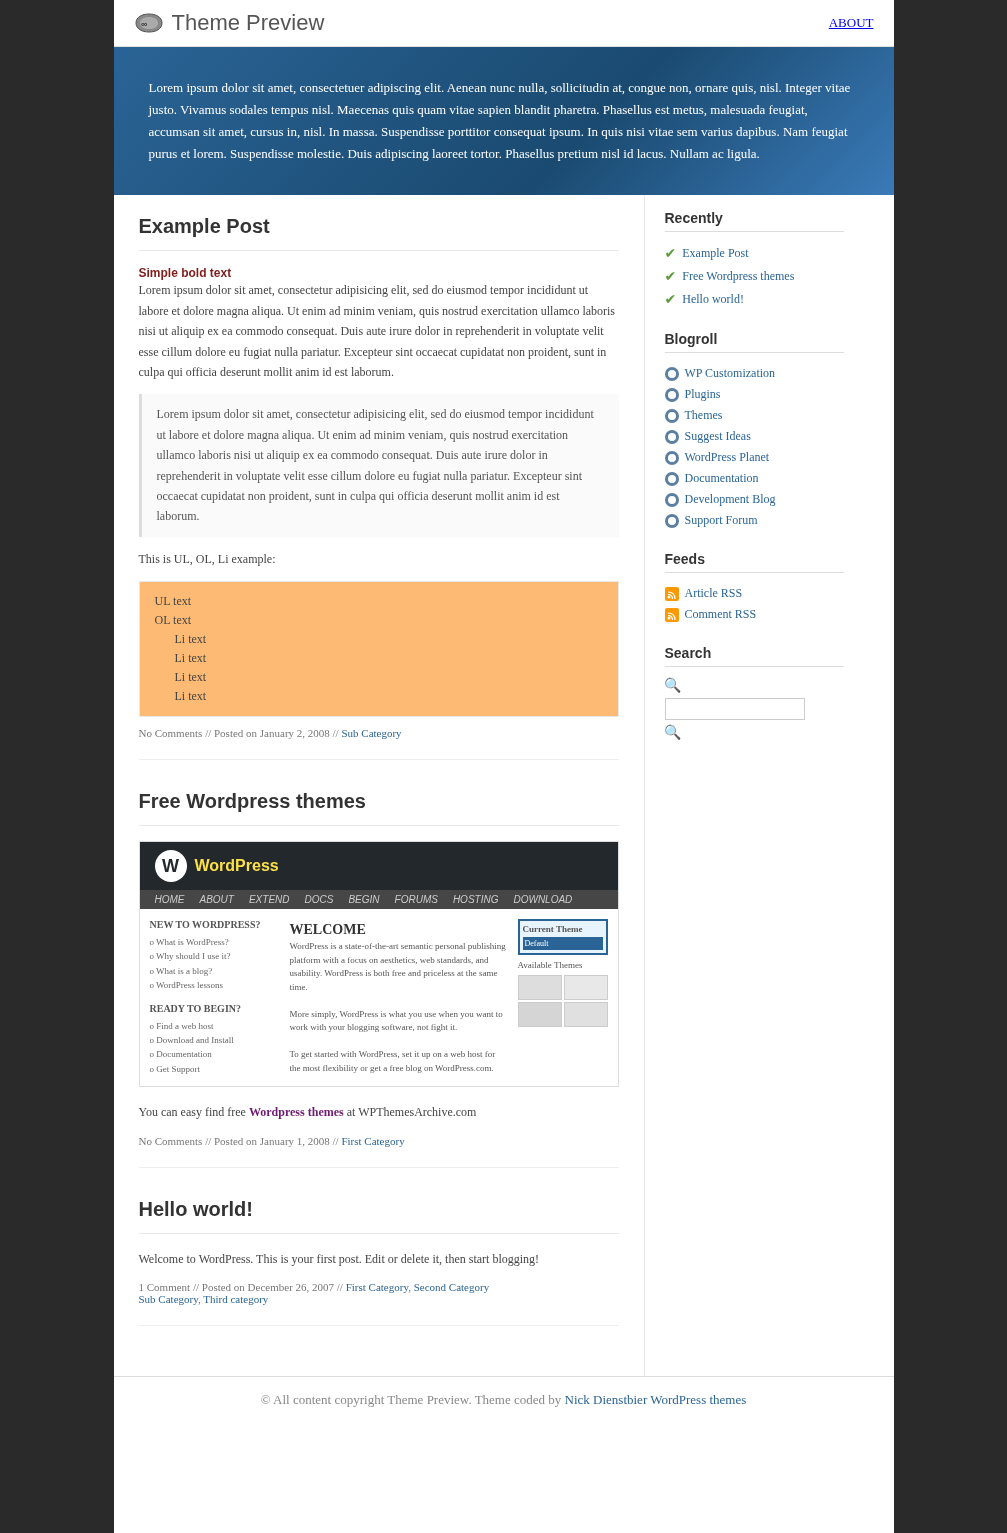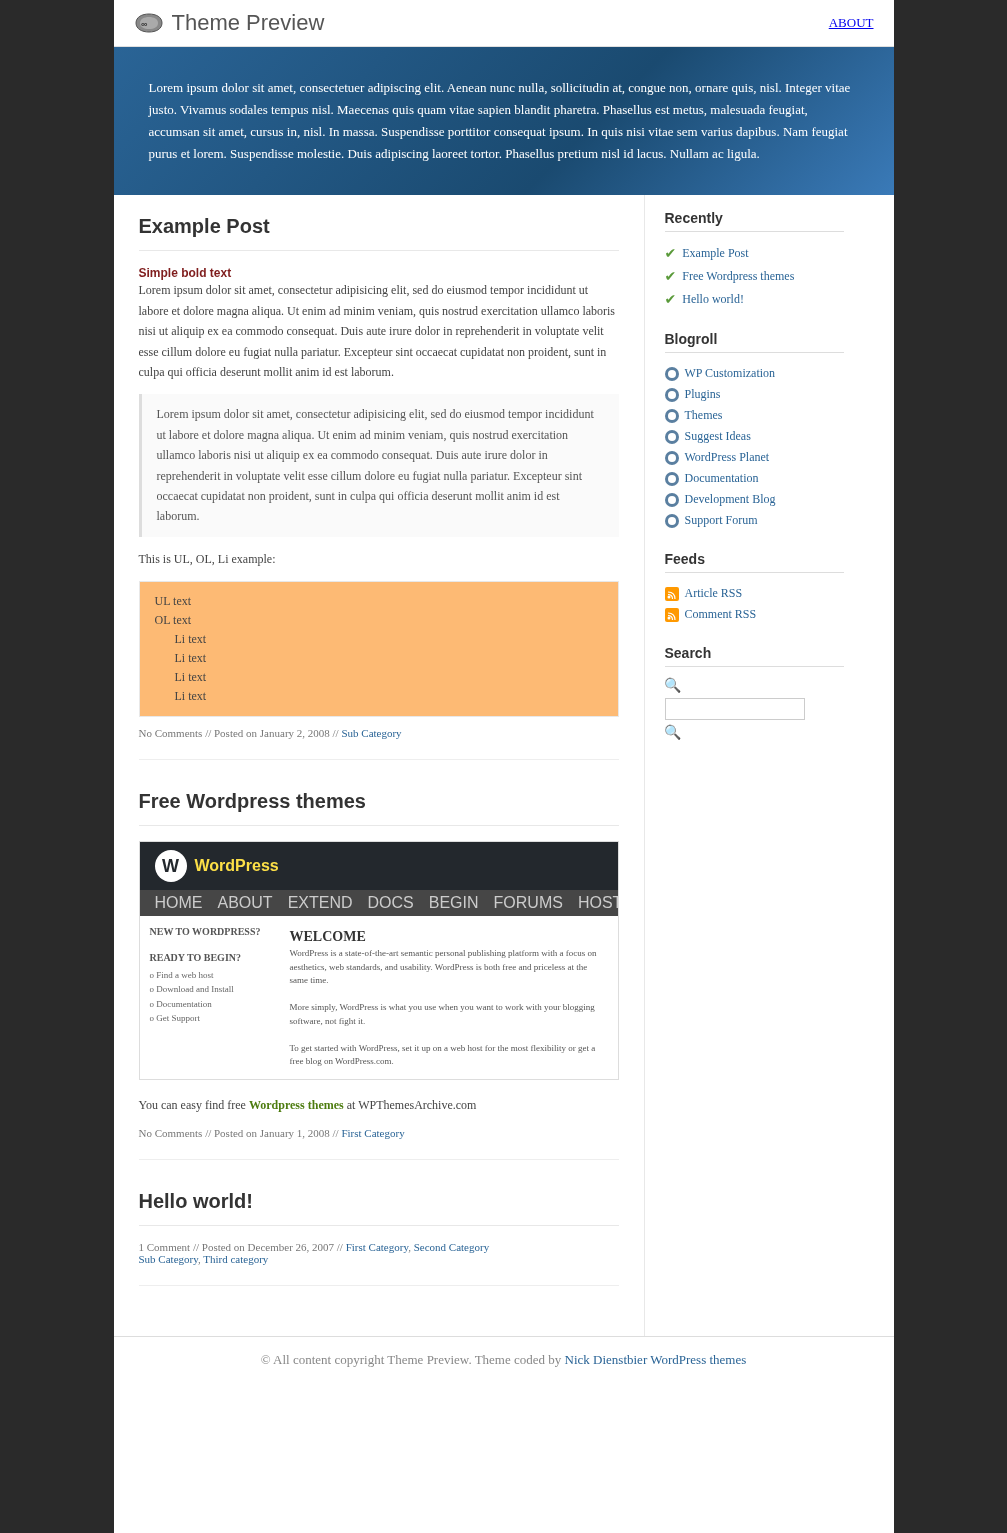--- a/index.html
+++ b/index.html
@@ -161,22 +161,23 @@
       font-family: Arial;
     }
     .wp-nav-bar {
       background: #464646;
       padding: 4px 15px;
       display: flex;
       gap: 15px;
     }
     .wp-nav-item {
       color: #ccc;
-      font-size: 16px;
+      font-size: 10px;
       font-family: Arial;
+      font-style: italic;
     }
     .wp-body {
       display: flex;
       min-height: 160px;
       padding: 10px;
       gap: 10px;
     }
     .wp-sidebar-small {
       width: 130px;
       font-size: 9px;
@@ -275,21 +276,21 @@
     .search-icon-btn {
       background: none;
       border: none;
       cursor: pointer;
       font-size: 14px;
       color: #2a6496;
       display: block;
       margin-top: 4px;
     }
     .wp-themes-link {
-      color: #4d7c0f;
+      color: #701a75;
       text-decoration: none;
       font-weight: bold;
     }
     
     .site-footer {
       background: #fff;
       border-top: 1px solid #ddd;
       text-align: center;
       padding: 15px;
       font-size: 13px;
@@ -375,55 +376,75 @@
             <span class="wp-nav-item">EXTEND</span>
             <span class="wp-nav-item">DOCS</span>
             <span class="wp-nav-item">BEGIN</span>
             <span class="wp-nav-item">FORUMS</span>
             <span class="wp-nav-item">HOSTING</span>
             <span class="wp-nav-item">DOWNLOAD</span>
           </div>
           <div class="wp-body">
             <div class="wp-sidebar-small">
               <div class="sidebar-title-sm">NEW TO WORDPRESS?</div>
+              <div style="font-size:9px; color:#666; line-height:1.6;">
+                <div>o What is WordPress?</div>
+                <div>o Why should I use it?</div>
+                <div>o What is a blog?</div>
+                <div>o WordPress lessons</div>
+              </div>
               <br>
               <div class="sidebar-title-sm">READY TO BEGIN?</div>
               <div style="font-size:9px; color:#666; line-height:1.6;">
                 <div>o Find a web host</div>
                 <div>o Download and Install</div>
                 <div>o Documentation</div>
                 <div>o Get Support</div>
               </div>
             </div>
             <div class="wp-main-content">
               <div class="welcome-title">WELCOME</div>
               <p>WordPress is a state-of-the-art semantic personal publishing platform with a focus on aesthetics, web standards, and usability. WordPress is both free and priceless at the same time.</p>
               <br>
               <p>More simply, WordPress is what you use when you want to work with your blogging software, not fight it.</p>
               <br>
               <p>To get started with WordPress, set it up on a web host for the most flexibility or get a free blog on WordPress.com.</p>
             </div>
+            <div class="wp-right-sidebar">
+              <div class="theme-box">
+                <div style="font-weight:bold; font-size:9px;">Current Theme</div>
+                <div style="background:#2a6496; color:#fff; padding:2px; font-size:8px; margin-top:3px;">Default</div>
+              </div>
+              <div style="font-size:9px; margin-top:5px;">Available Themes</div>
+              <div style="margin-top:5px; display:grid; grid-template-columns:1fr 1fr; gap:2px;">
+                <div style="height:25px; background:#ddd; border:1px solid #ccc;"></div>
+                <div style="height:25px; background:#e8e8e8; border:1px solid #ccc;"></div>
+                <div style="height:25px; background:#d5d5d5; border:1px solid #ccc;"></div>
+                <div style="height:25px; background:#e0e0e0; border:1px solid #ccc;"></div>
+              </div>
+            </div>
           </div>
         </div>
 
         <p class="post-body">
           <span>You can easy find free </span><a href="#" class="wp-themes-link">Wordpress themes</a><span> at WPThemesArchive.com</span>
         </p>
         <div class="post-meta">
           <span>No Comments</span>
           <span> // </span>
           <span>Posted on January 1, 2008</span>
           <span> // </span>
           <a href="#">First Category</a>
         </div>
       </div>
 
       <div class="post">
         <h2 class="post-title">Hello world!</h2>
         <hr class="divider-line">
+        <p class="post-body">Welcome to WordPress. This is your first post. Edit or delete it, then start blogging!</p>
         <div class="post-meta">
           <span>1 Comment</span>
           <span> // </span>
           <span>Posted on December 26, 2007</span>
           <span> // </span>
           <a href="#">First Category</a><span>, </span><a href="#">Second Category</a>
           <br>
           <a href="#">Sub Category</a><span>, </span><a href="#">Third category</a>
         </div>
       </div>

